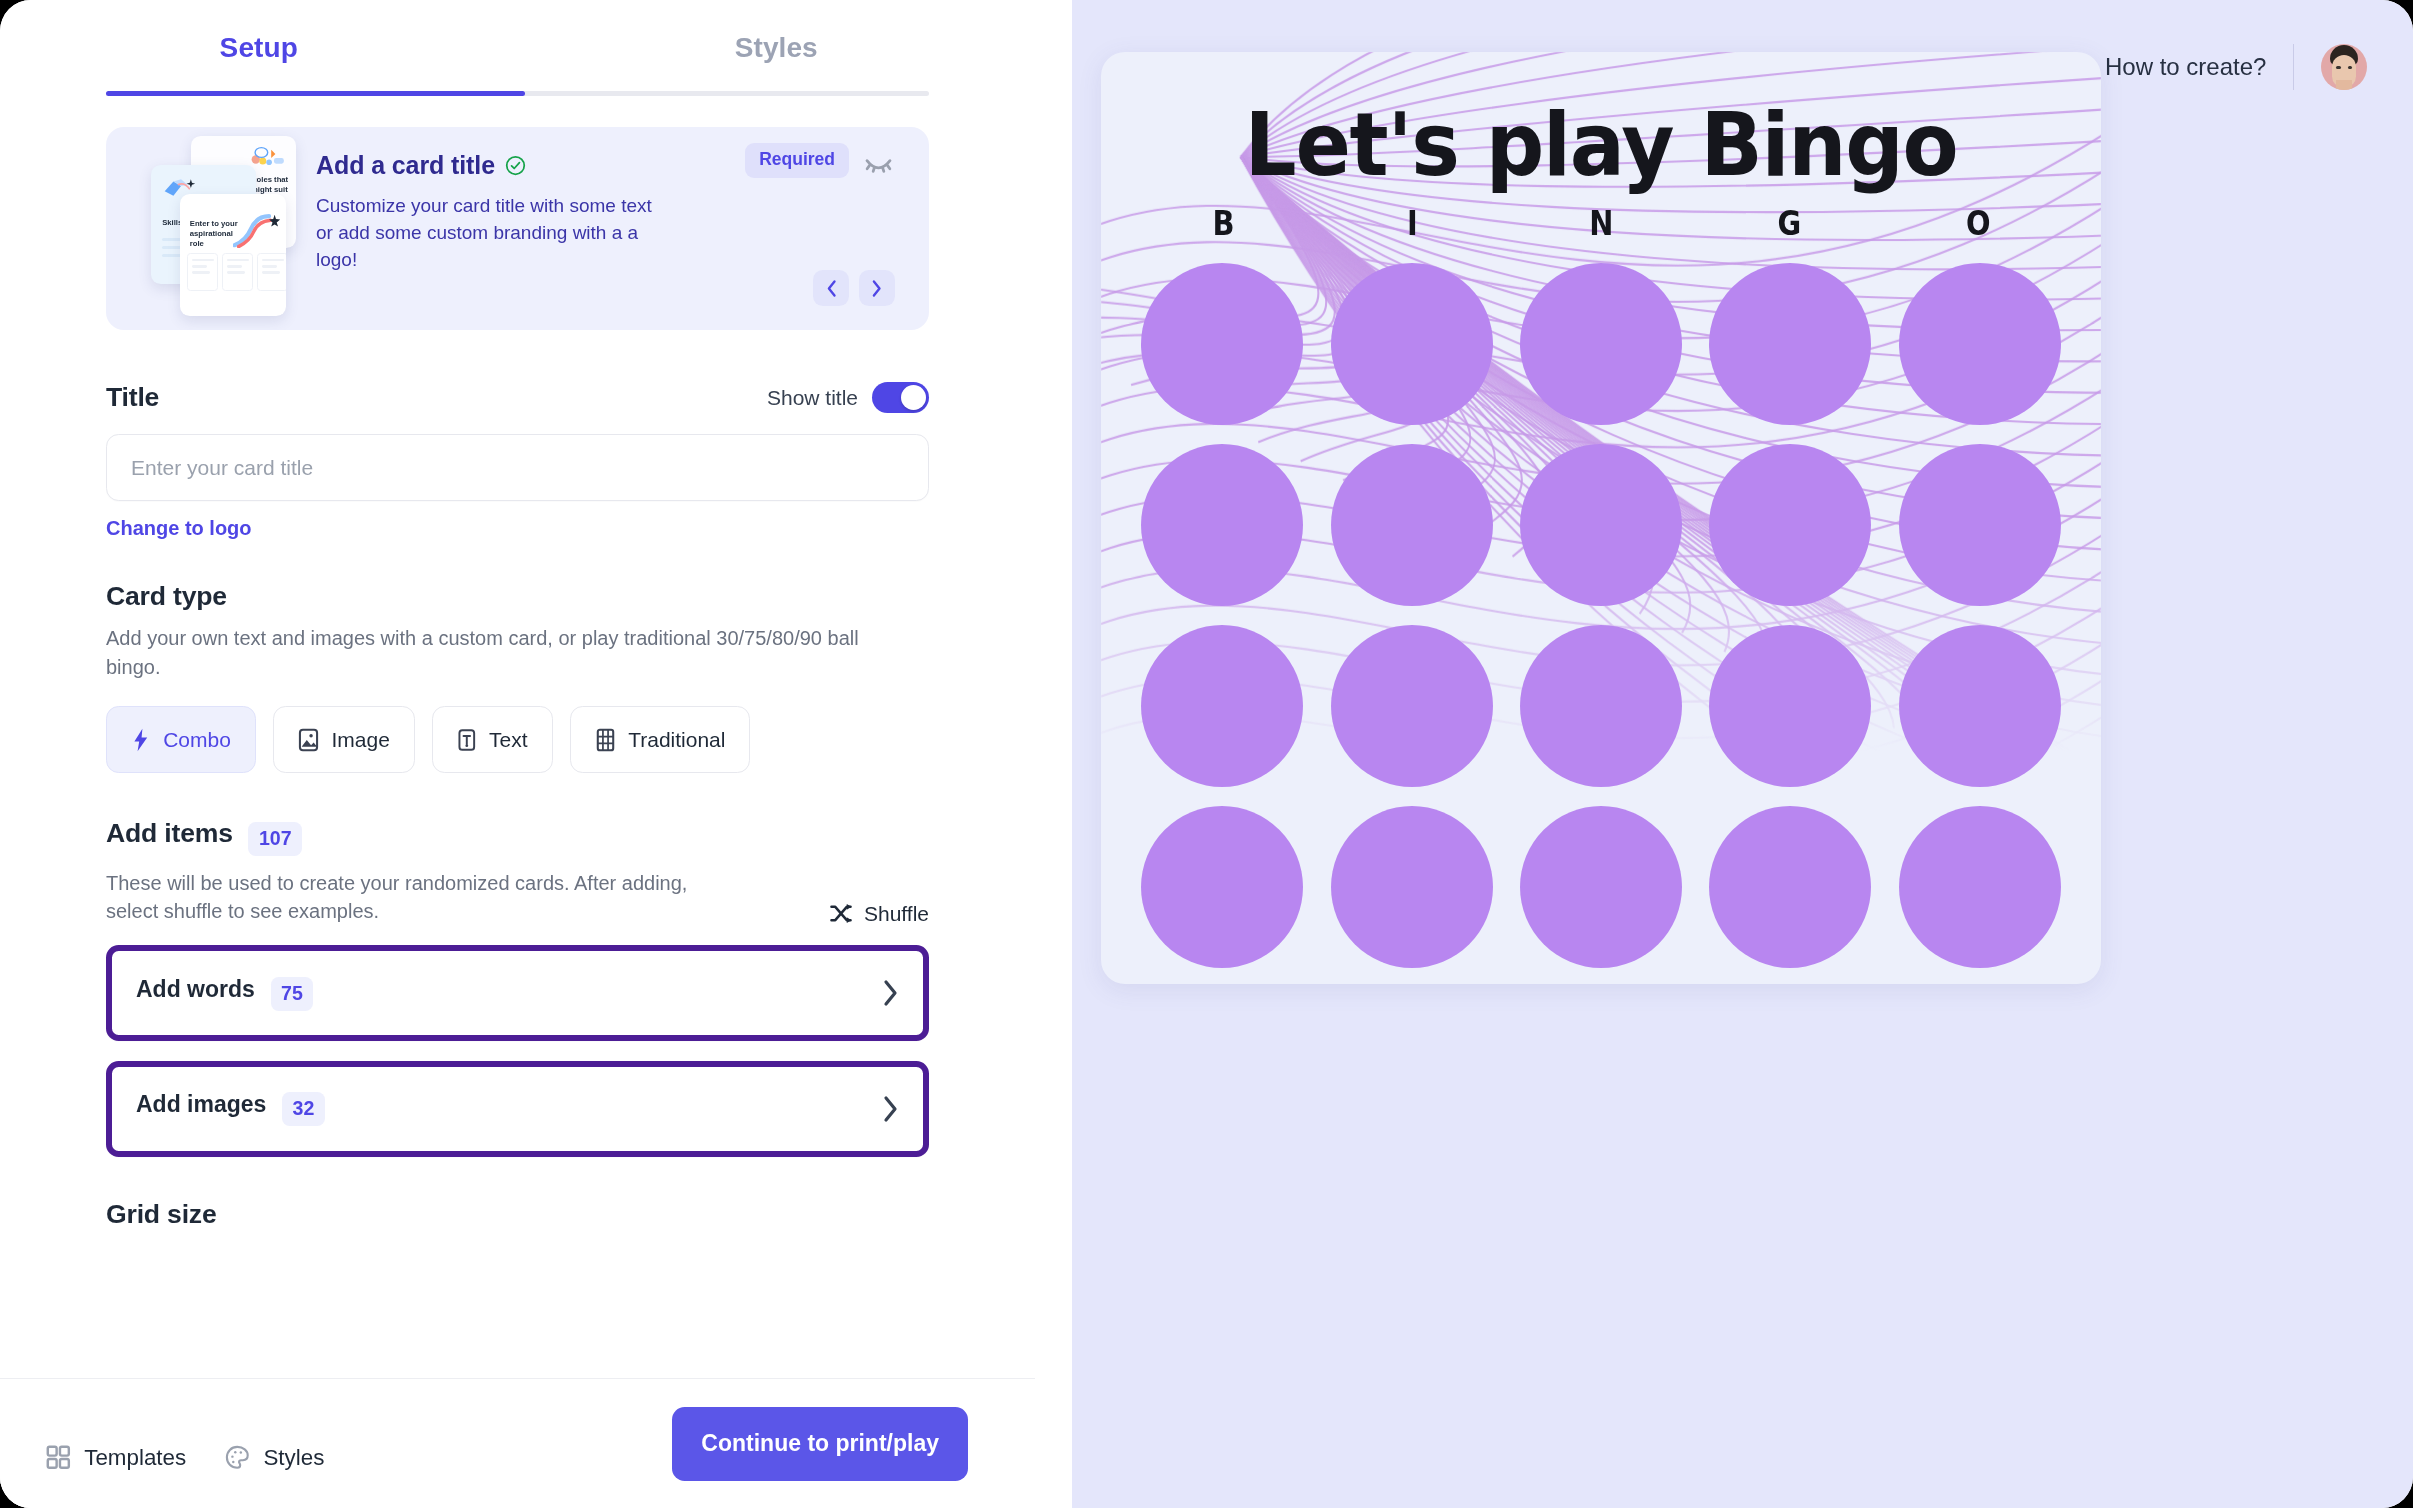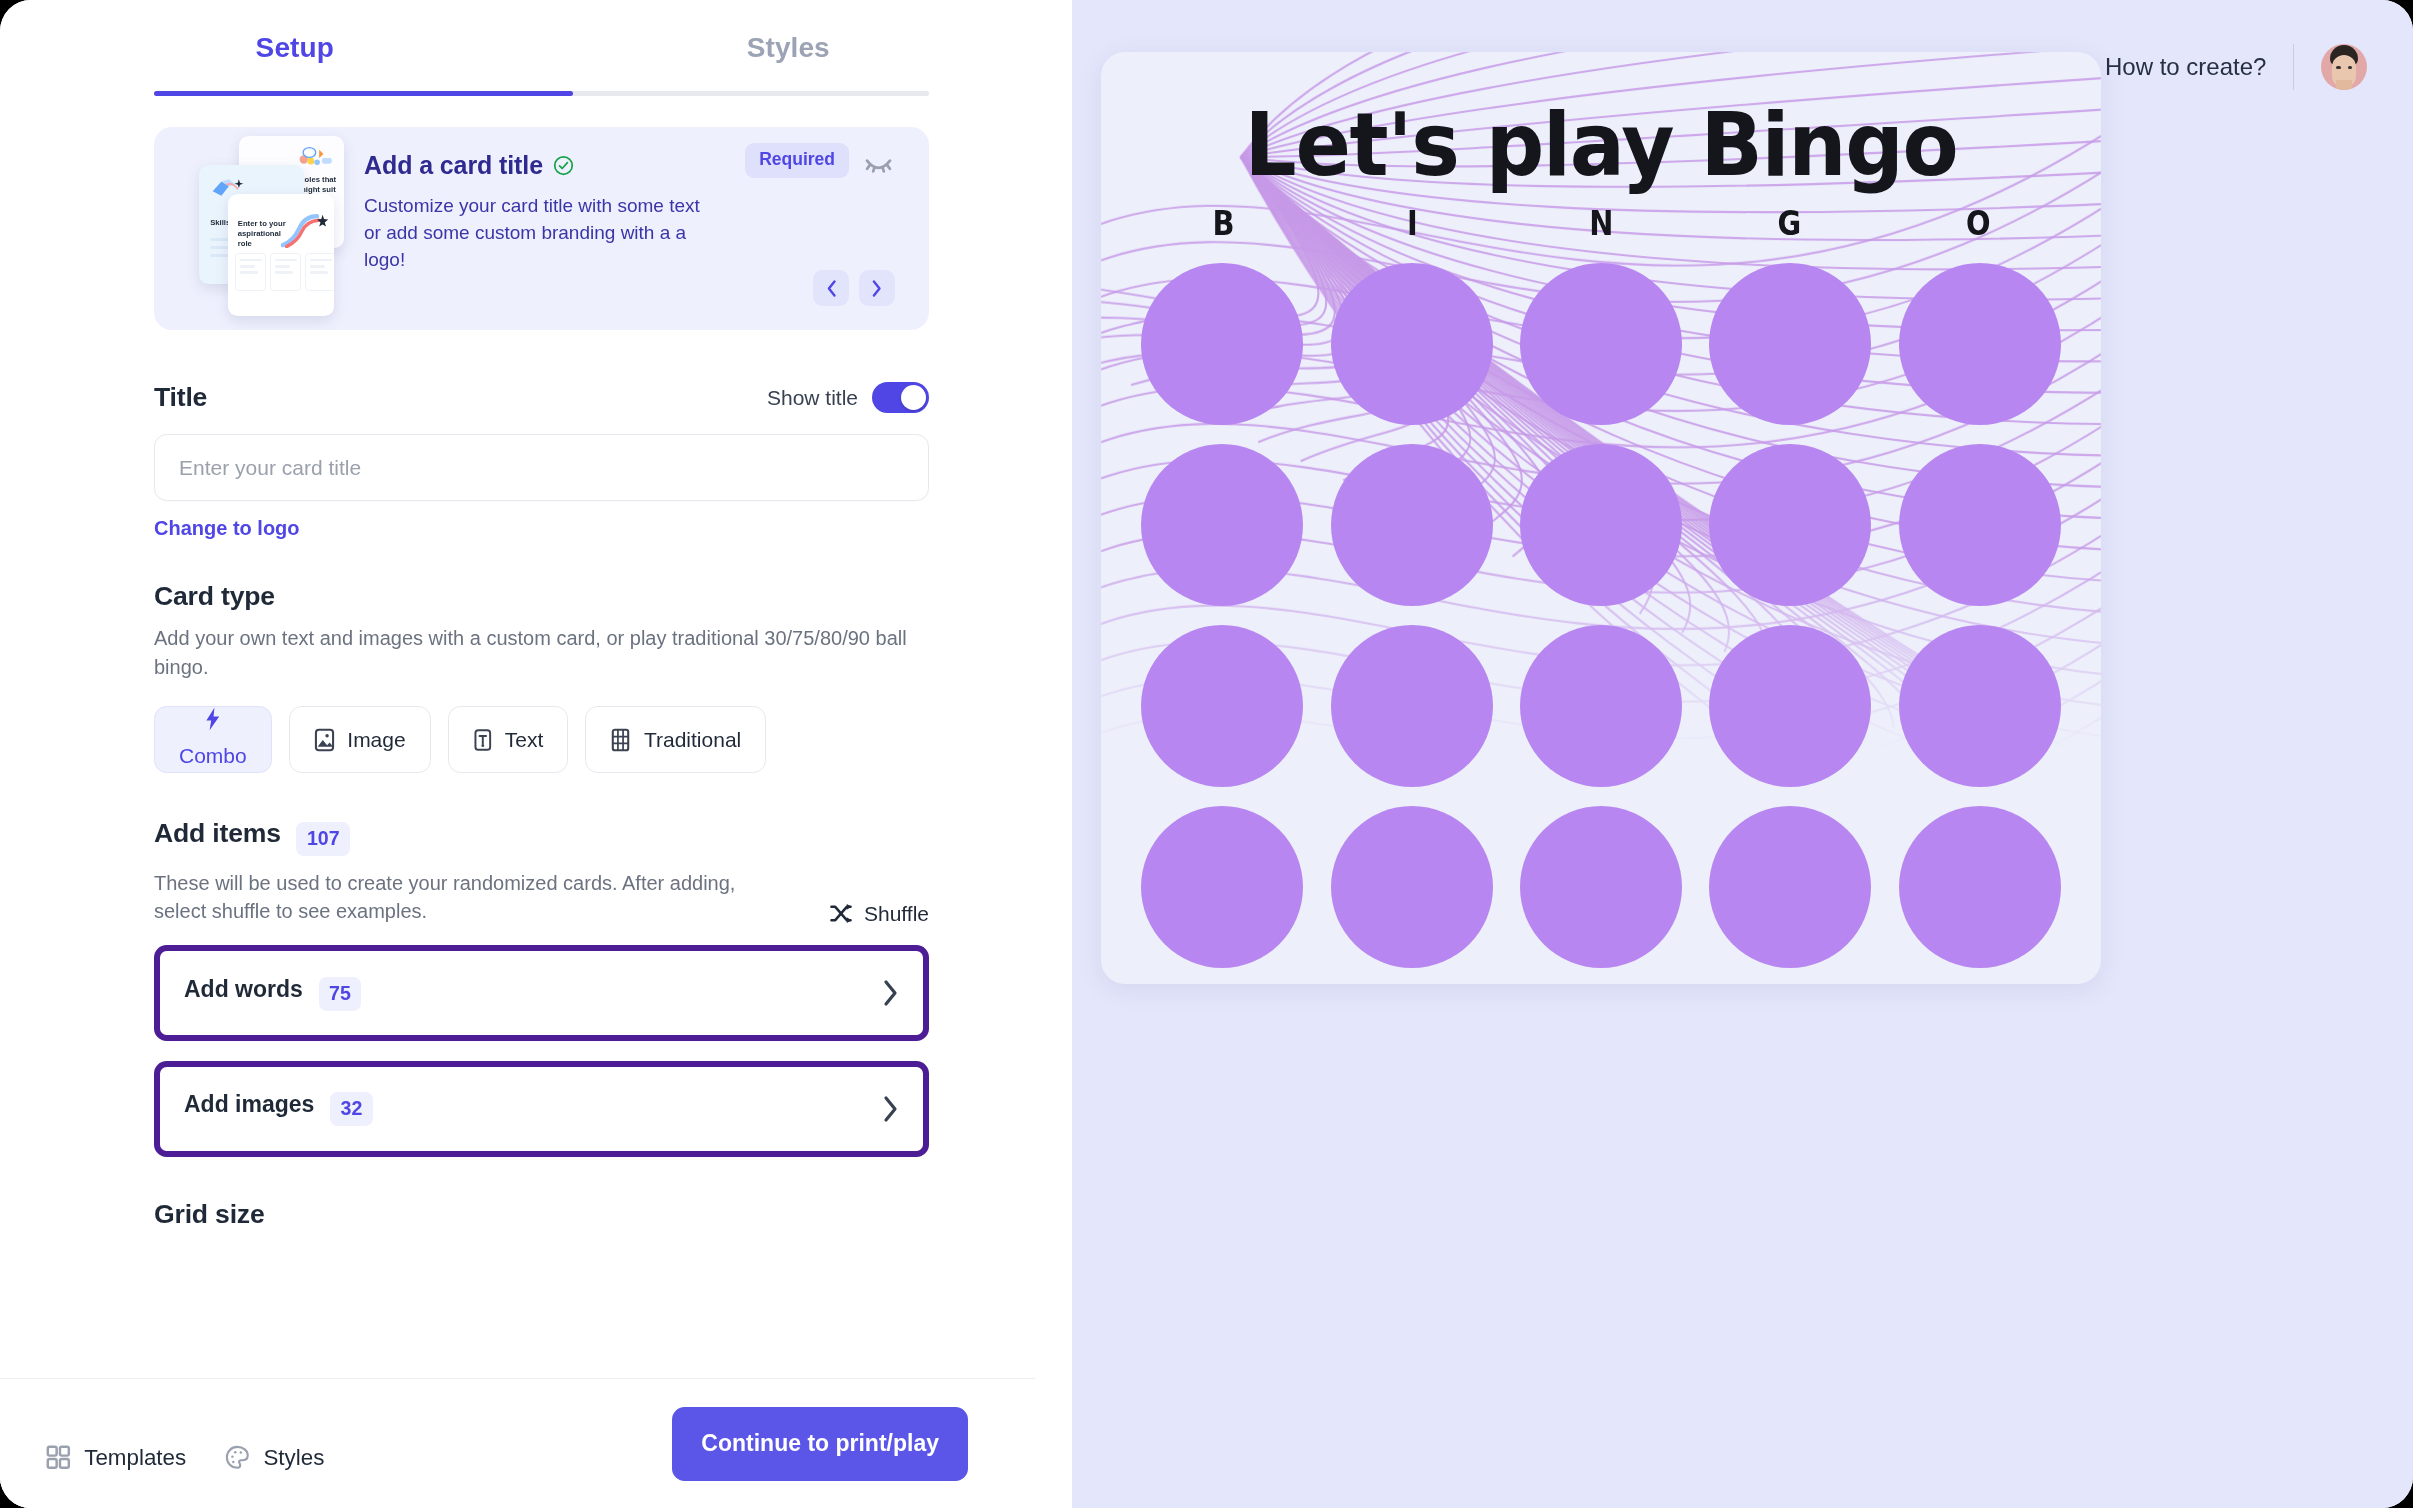--- a/index.html
+++ b/index.html
@@ -21,21 +21,20 @@
   #left {
     width: 1035px; height: 100%;
     background: #ffffff;
     position: relative;
     display: flex; flex-direction: column;
   }
   #left-scroll {
     flex: 1 1 auto;
     overflow: hidden;
     position: relative;
-    padding-left: 48px;
   }
 
   
   .tabs {
     display: flex;
     height: 105px;
     position: relative;
   }
   .tab {
     flex: 1 1 0;
@@ -165,21 +164,21 @@
     max-width: 769px;
   }
   .chips { display:flex; gap: 17px; margin-top: 25px; }
   .chip {
     height: 67px; border: 1px solid #e7e8ee; border-radius: 12.6px;
     background: #fff;
     display: flex; align-items: center; gap: 12.6px;
     padding: 0 24px; cursor: pointer;
     font-size: 21px; color: #1f2937;
   }
-  .chip.active { background: #eef0fd; border-color: #dfe2fb; color: #4f46e5; flex-direction: column; }
+  .chip.active { background: #eef0fd; border-color: #dfe2fb; color: #4f46e5; }
   .chip svg { flex: 0 0 auto; }
 
   .count-pill {
     display:inline-flex; align-items:center; justify-content:center;
     background: #eef0fd; color: #4f46e5;
     font-size: 19.6px; font-weight: bold;
     border-radius: 7.7px; padding: 4.9px 10.5px 6.3px 10.5px;
     margin-left: 12.6px;
     vertical-align: middle;
   }

